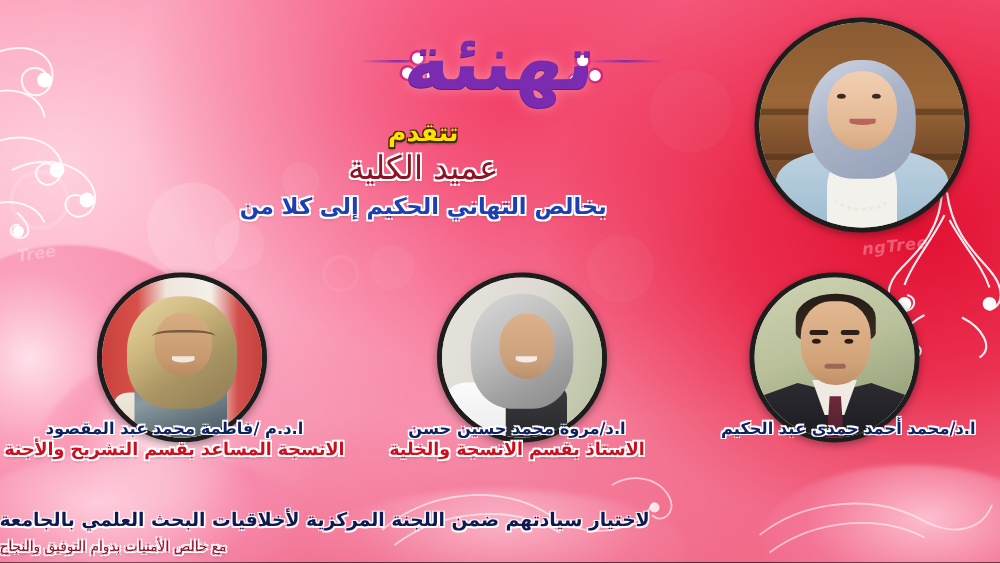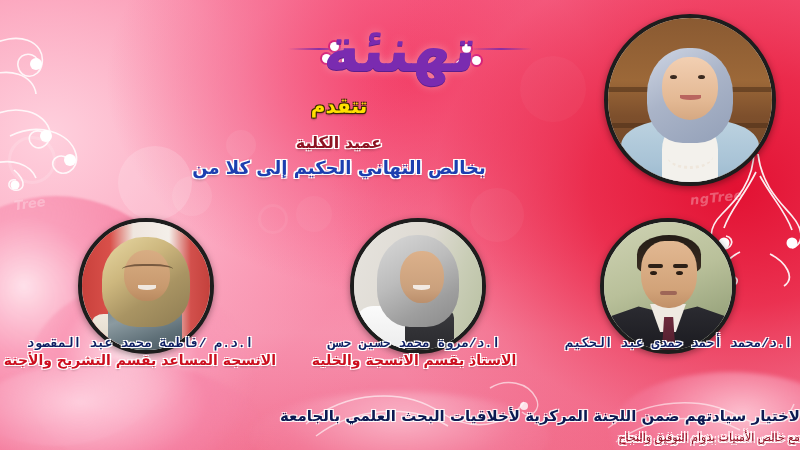--- a/index.html
+++ b/index.html
@@ -148,45 +148,44 @@
 
   .l-taqaddam{
     font-size:20px;font-weight:700;color:#ffe000;
     text-shadow:-1px -1px 0 #3a2a00,1px -1px 0 #3a2a00,-1px 1px 0 #3a2a00,1px 1px 0 #3a2a00,0 2px 2px rgba(0,0,0,0.35);
   }
   .l-dean-name{
     font-size:27px;font-weight:700;color:#8e1323;margin-top:2px;
     text-shadow:-1.6px -1.6px 0 #ffffff,1.6px -1.6px 0 #ffffff,-1.6px 1.6px 0 #ffffff,1.6px 1.6px 0 #ffffff,0 3px 4px rgba(0,0,0,0.3);
   }
   .l-dean-title{
-    font-size:16px;font-weight:700;color:#8e1323;margin-top:16px;
+    font-size:26px;font-weight:400;color:#8e1323;margin-top:3px;
     text-shadow:-1.4px -1.4px 0 #ffffff,1.4px -1.4px 0 #ffffff,-1.4px 1.4px 0 #ffffff,1.4px 1.4px 0 #ffffff,0 2px 3px rgba(0,0,0,0.28);
   }
   .l-greeting{
     font-size:18px;font-weight:700;color:#1d3fb0;margin-top:7px;
     text-shadow:-1.4px -1.4px 0 #ffffff,1.4px -1.4px 0 #ffffff,-1.4px 1.4px 0 #ffffff,1.4px 1.4px 0 #ffffff,0 2px 3px rgba(0,0,0,0.25);
   }
 
   
   .caption{position:absolute;text-align:center;width:272px;}
   .cap-fatma{left:4px;top:336px;}
   .cap-marwa{left:278px;top:336px;}
   .cap-mohamed{left:528px;top:336px;margin-left:15px;}
   .cap-name{
     font-size:13px;font-weight:700;color:#0e1f63;line-height:1.18;white-space:nowrap;
     text-shadow:-1.2px -1.2px 0 #ffffff,1.2px -1.2px 0 #ffffff,-1.2px 1.2px 0 #ffffff,1.2px 1.2px 0 #ffffff;
-    font-family:Liberation Mono, monospace;
   }
   .cap-role{
     font-size:14px;font-weight:700;color:#cc0f1f;line-height:1.18;margin-top:1px;white-space:nowrap;
     text-shadow:-1.3px -1.3px 0 #ffffff,1.3px -1.3px 0 #ffffff,-1.3px 1.3px 0 #ffffff,1.3px 1.3px 0 #ffffff,0 2px 2px rgba(0,0,0,0.22);
   }
 
   
-  .footer{position:absolute;left:0;right:0;bottom:6px;text-align:right;margin-top:28px;}
+  .footer{position:absolute;left:0;right:0;bottom:6px;text-align:left;margin-top:28px;}
   .f-reason{
     font-size:15px;font-weight:700;color:#0d1a52;line-height:1.2;white-space:nowrap;
     text-shadow:-1.2px -1.2px 0 rgba(255,255,255,0.85),1.2px -1.2px 0 rgba(255,255,255,0.85),-1.2px 1.2px 0 rgba(255,255,255,0.85),1.2px 1.2px 0 rgba(255,255,255,0.85);
   }
   .f-wishes{
     font-size:11px;font-weight:400;color:#8e1323;line-height:1.2;margin-top:6px;white-space:nowrap;
     text-shadow:-1.6px -1.6px 0 #ffffff,1.6px -1.6px 0 #ffffff,-1.6px 1.6px 0 #ffffff,1.6px 1.6px 0 #ffffff,0 2px 3px rgba(0,0,0,0.28);
   }
 
   .watermark{

